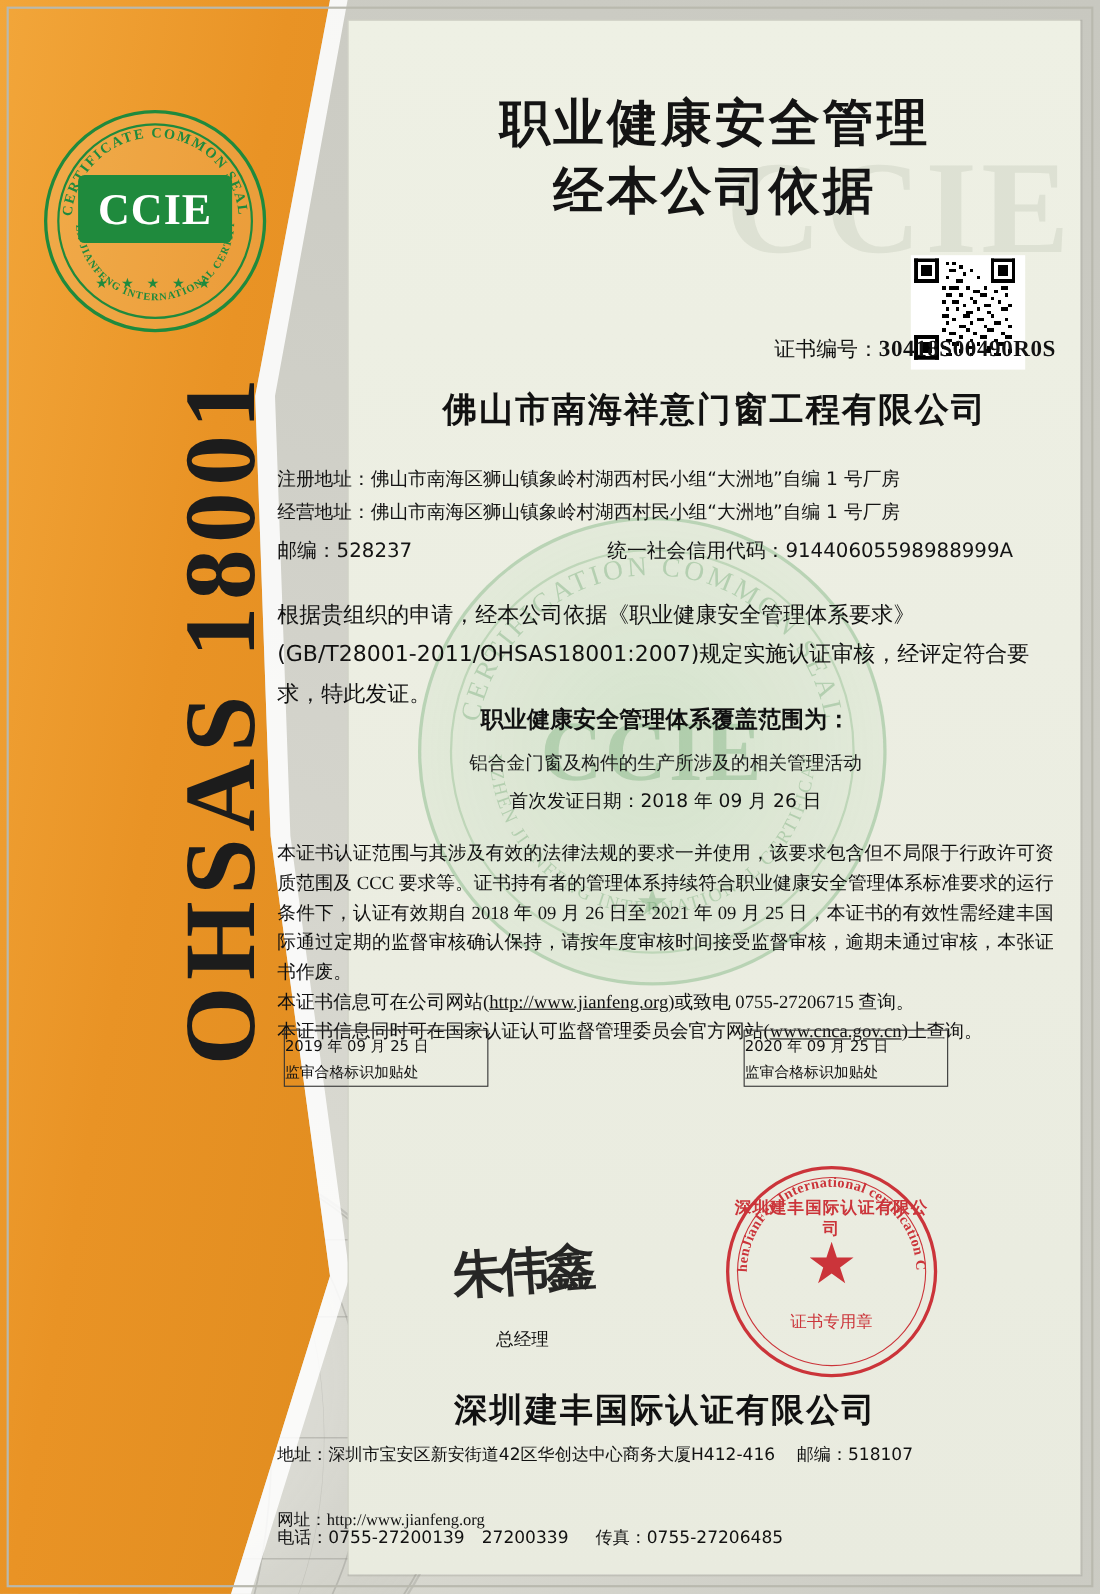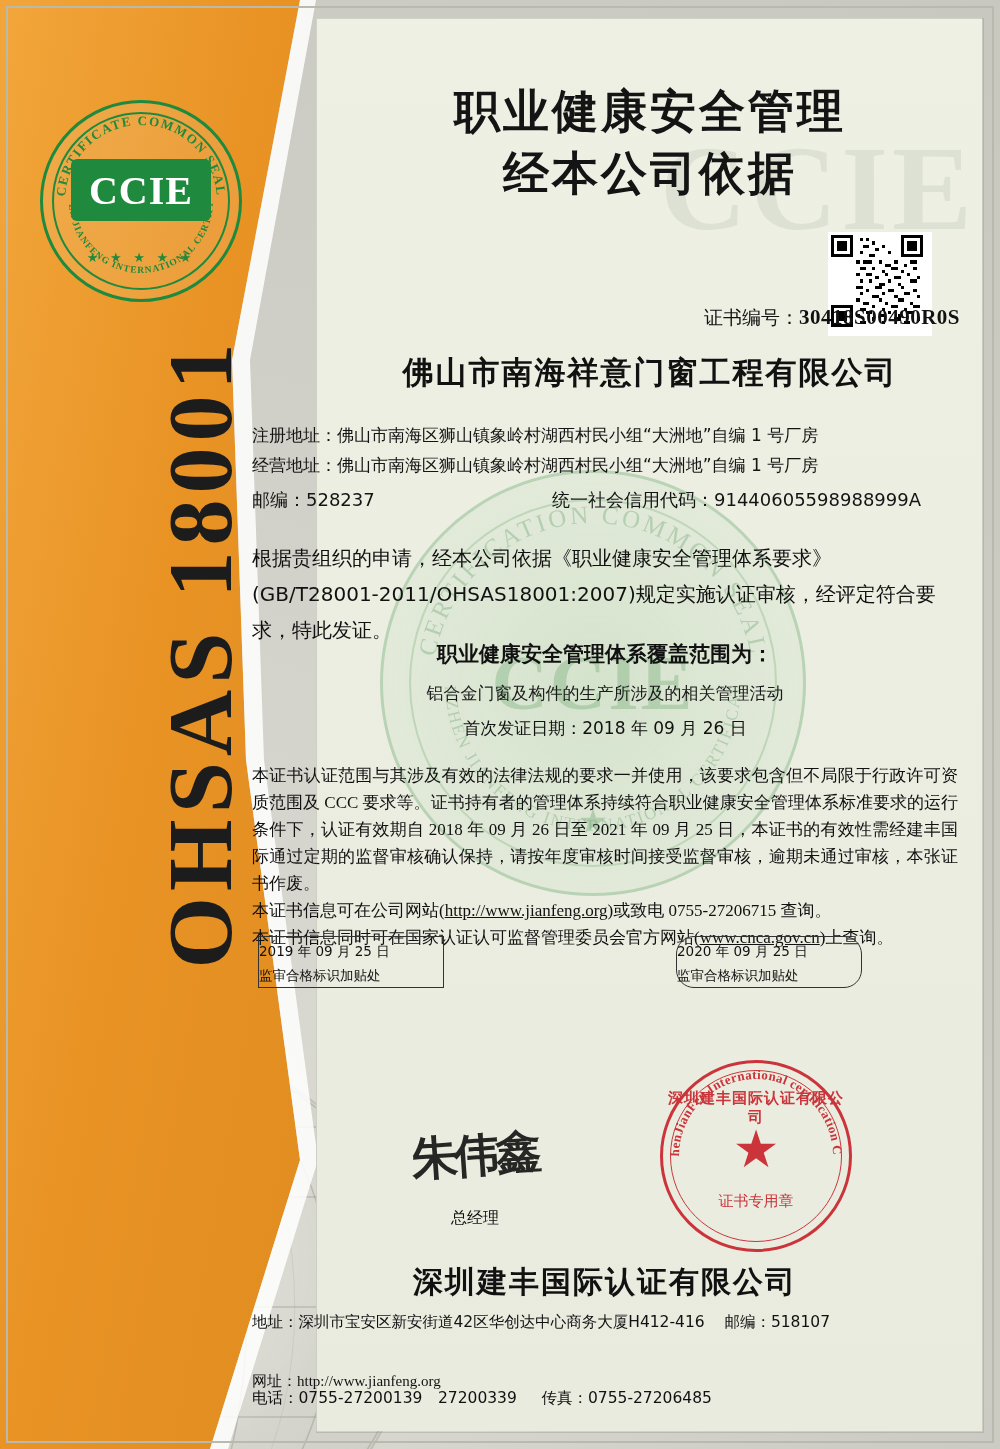--- a/index.html
+++ b/index.html
@@ -173,21 +173,21 @@
     font-size:17px;line-height:27px;color:#111;font-family:Liberation Serif, serif;text-align:justify;
   }
   .fineprint a{color:#111;text-decoration:underline;}
 
   .stickerbox{
     position:absolute;width:186px;height:52px;border:1px solid #333;
     font-size:13.5px;line-height:24px;color:#111;padding-top:2px;box-sizing:border-box;
     font-family:"DejaVu Sans", sans-serif;
   }
   .sb1{left:258px;top:936px;}
-  .sb2{left:676px;top:936px;border-radius:18px;}
+  .sb2{left:676px;top:936px;}
 
   
   .signature{
     position:absolute;left:380px;top:1125px;width:190px;height:70px;
     font-family:"Liberation Serif", serif;font-size:46px;color:#111;
     transform:rotate(-4deg);
     text-align:center;letter-spacing:-4px;font-weight:bold;
     opacity:.9;
   }
   .sig-label{

